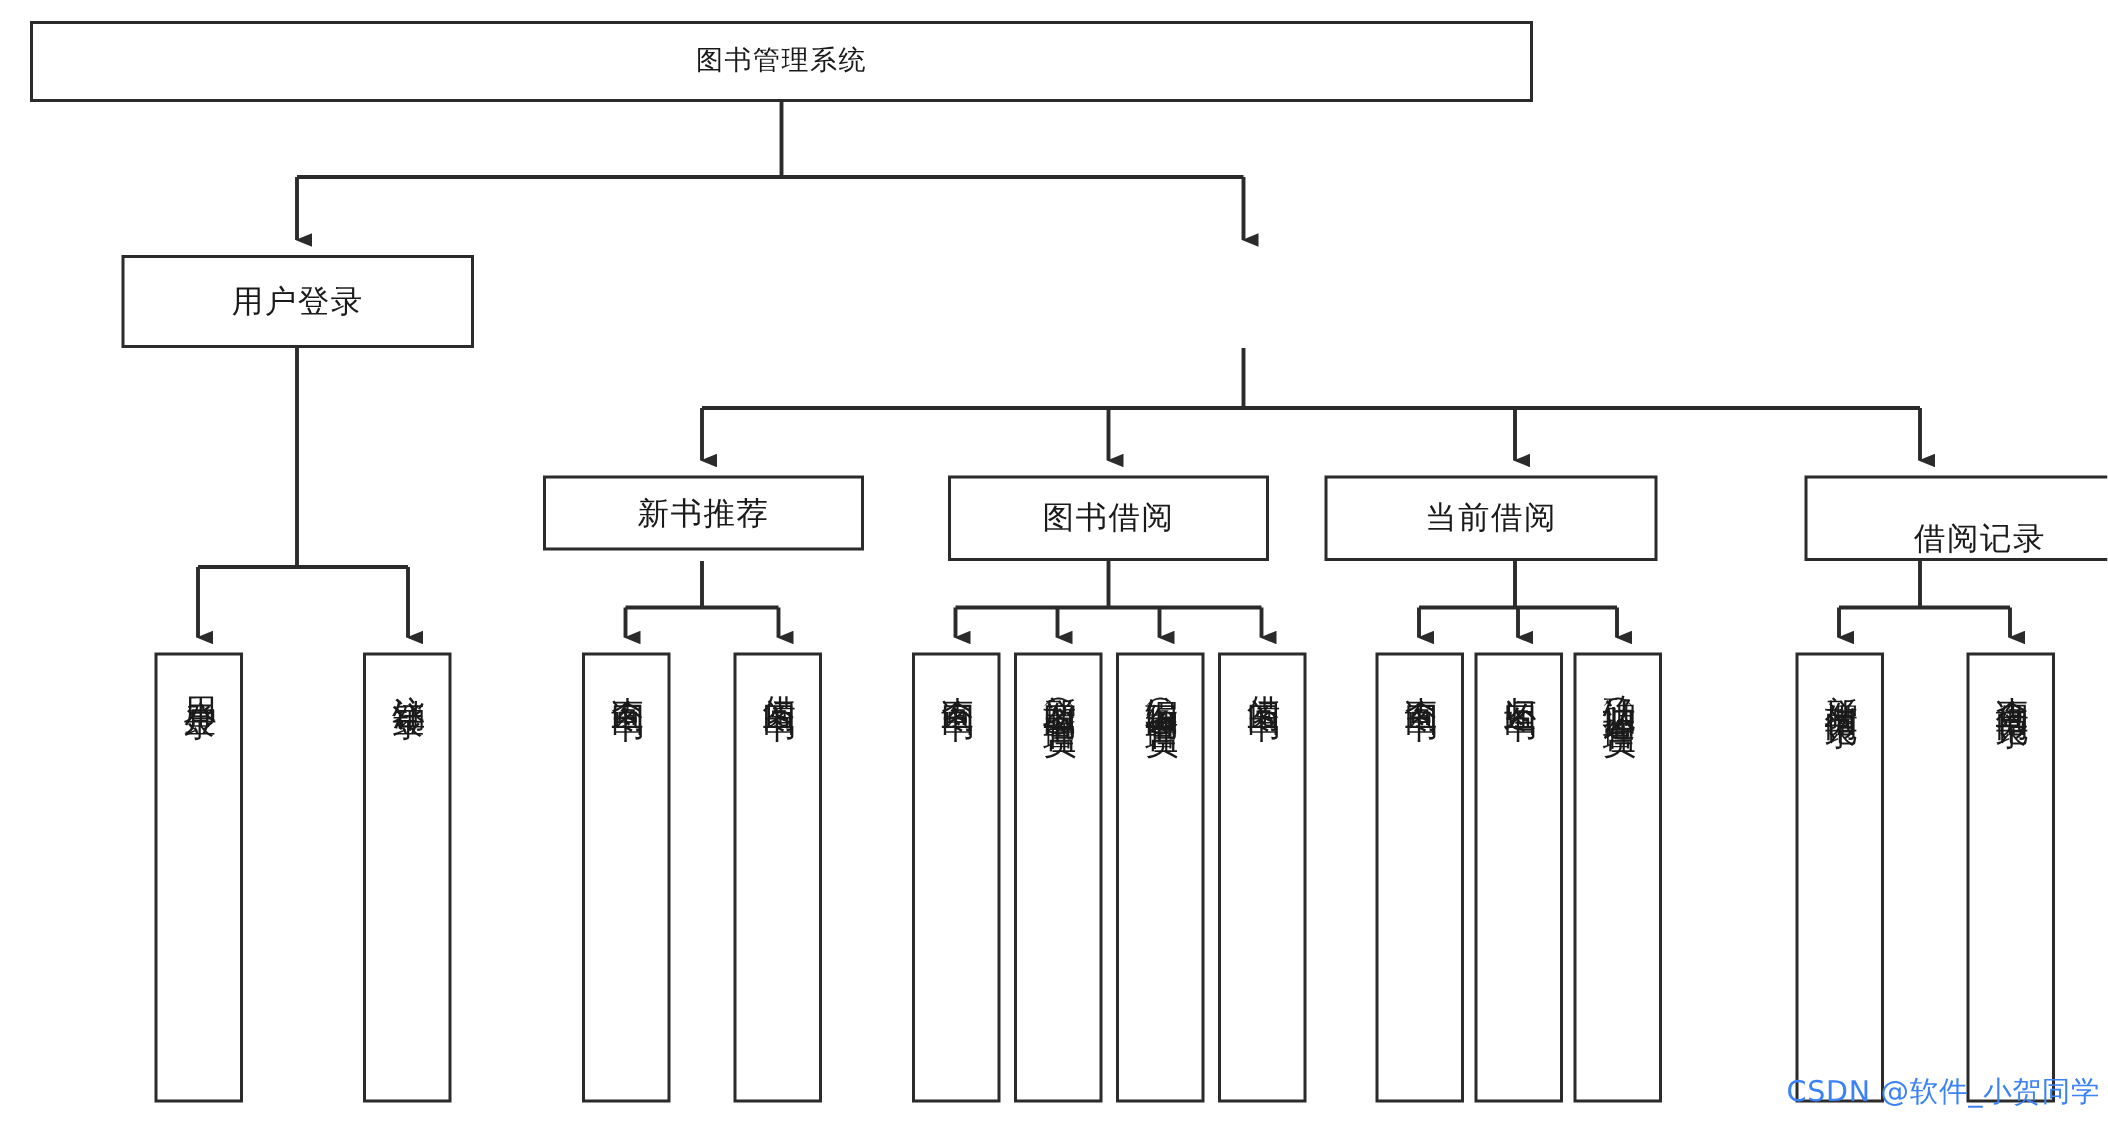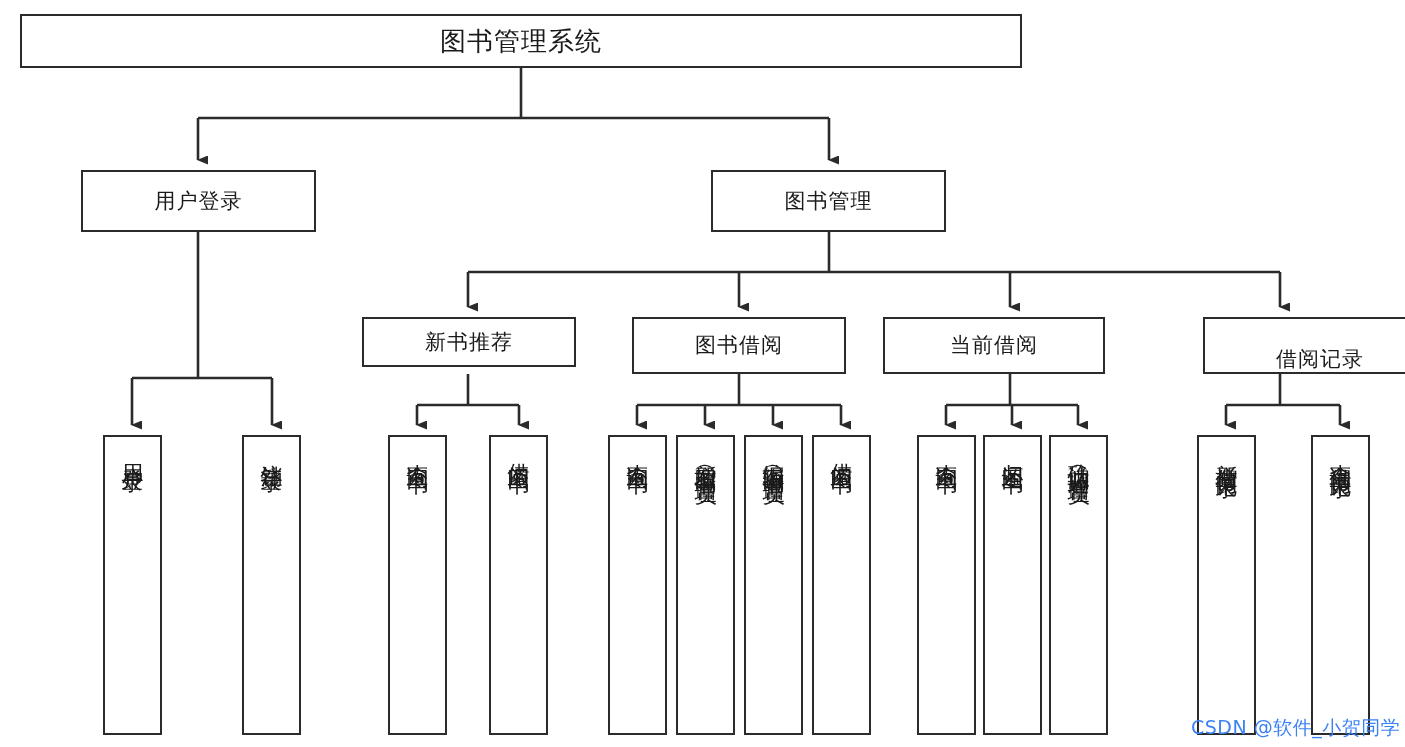--- a/index.html
+++ b/index.html
@@ -41,21 +41,21 @@
     display: block;
     line-height: 1.18;
     white-space: pre;
   }
   
   .node.horiz .node-label {
     font-size: 21px;
     letter-spacing: 1px;
   }
   .node.root .node-label {
-    font-size: 26px;
+    font-size: 18px;
   }
   
   .node.vert {
     align-items: flex-start;
     padding-top: 9px;
   }
   .node.vert .node-label {
     writing-mode: vertical-rl;
     text-orientation: upright;
     font-size: 22px;
@@ -128,23 +128,20 @@
     </g>
   </svg>
 
   <div class="node horiz root" style="left:20px; top:14px; width:1002px; height:54px;">
     <span class="node-label">图书管理系统</span>
   </div>
 
   <div class="node horiz" style="left:81px; top:170px; width:235px; height:62px;">
     <span class="node-label">用户登录</span>
   </div>
-  <div class="node horiz" style="left:711px; top:170px; width:235px; height:62px;">
-    <span class="node-label">图书管理</span>
-  </div>
 
   <div class="node horiz" style="left:362px; top:317px; width:214px; height:50px;">
     <span class="node-label">新书推荐</span>
   </div>
   <div class="node horiz" style="left:632px; top:317px; width:214px; height:57px;">
     <span class="node-label">图书借阅</span>
   </div>
   <div class="node horiz" style="left:883px; top:317px; width:222px; height:57px;">
     <span class="node-label">当前借阅</span>
   </div>

